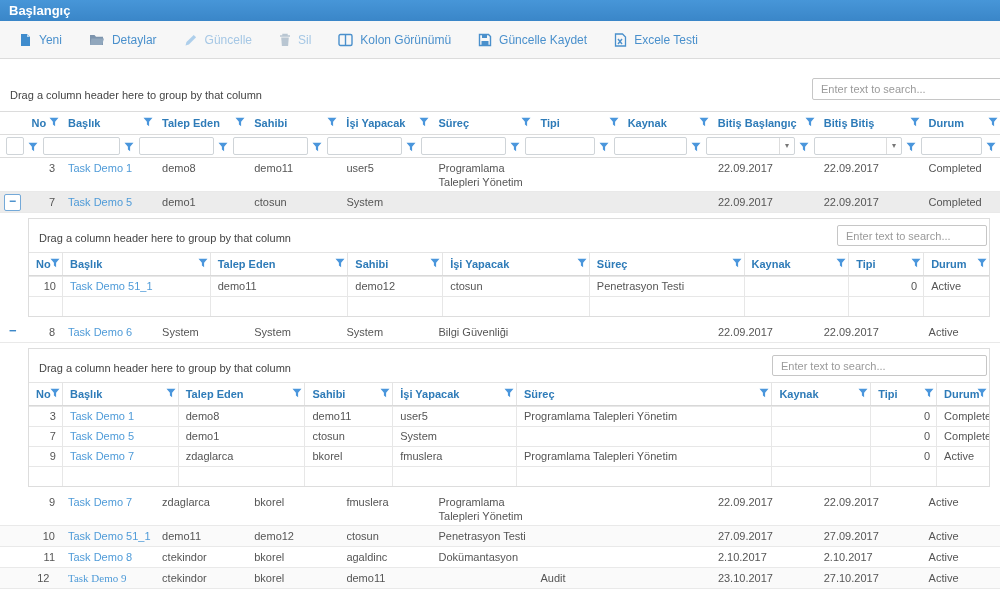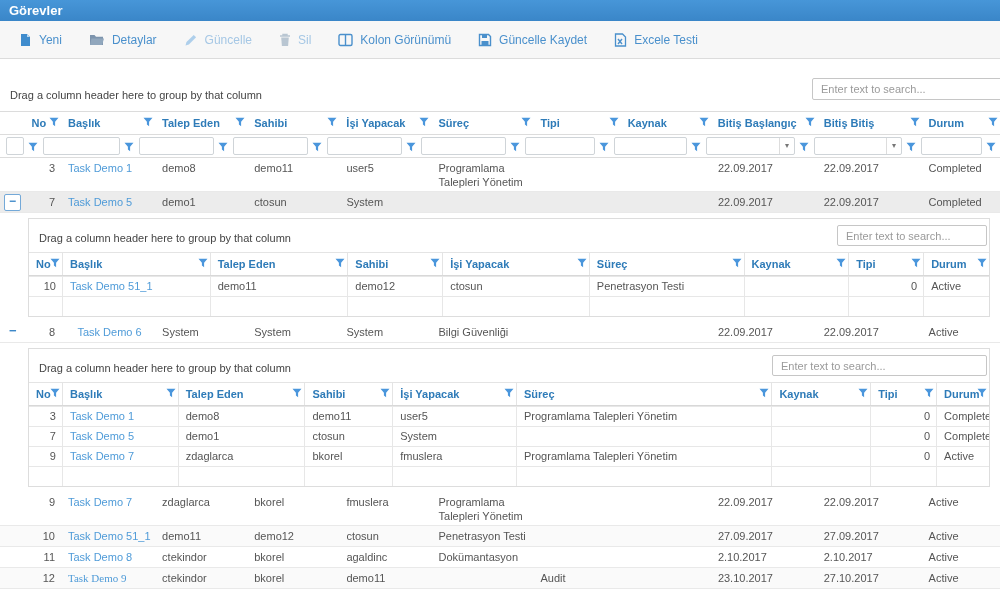--- a/index.html
+++ b/index.html
@@ -66,21 +66,21 @@
   .drow{display:flex;border-top:1px solid #e7e7e7;min-height:19px;}
   .dcell{box-sizing:border-box;font-size:11px;color:#555;padding:2px 4px 2px 7px;line-height:14px;
     white-space:nowrap;overflow:hidden;border-right:1px solid #e7e7e7;}
   .dcell:last-child{border-right:none;}
   .dcell.num{text-align:right;padding-right:6px;}
 </style>
 </head>
 <body>
 
 <div class="titlebar">
-  <span>Görevler</span>
+  <span>Başlangıç</span>
 </div>
 
 <div class="toolbar">
   <div class="tbtn">
     <span>
         <svg width="14" height="14" viewBox="0 0 14 14">
           <path d="M3 1h6l3 3v9H3z" fill="#3f8ccd"></path>
           <path d="M9 1l3 3H9z" fill="#bcd9ef"></path>
         </svg>
       </span>
@@ -400,21 +400,21 @@
         <div class="dcell" style="width: 147px;"></div>
         <div class="dcell" style="width: 155px;"></div>
         <div class="dcell" style="width: 105px;"></div>
         <div class="dcell" style="width: 75px;"></div>
         <div class="dcell" style="width: 65px;"></div>
       </div>
     </div>
     <div class="grow">
       <div class="cell expander-cell" style="width: 25px;"><span class="exp-plain">−</span></div>
       <div class="cell num" style="width: 37px;">8</div>
-      <div class="cell" style="width: 96px; text-align: center;"><a class="task-link">Task Demo 6</a></div>
+      <div class="cell" style="width: 96px;"><a class="task-link">Task Demo 6</a></div>
       <div class="cell" style="width: 94px;">System</div>
       <div class="cell" style="width: 94px;">System</div>
       <div class="cell" style="width: 94px;">System</div>
       <div class="cell wrapcell" style="width: 104px;">Bilgi Güvenliği</div>
       <div class="cell" style="width: 89px;"></div>
       <div class="cell" style="width: 92px;"></div>
       <div class="cell" style="width: 108px;">22.09.2017</div>
       <div class="cell" style="width: 107px;">22.09.2017</div>
       <div class="cell" style="width: 80px;">Active</div>
     </div>
@@ -561,21 +561,21 @@
       <div class="cell" style="width: 94px;">agaldinc</div>
       <div class="cell wrapcell" style="width: 104px;">Dokümantasyon</div>
       <div class="cell" style="width: 89px;"></div>
       <div class="cell" style="width: 92px;"></div>
       <div class="cell" style="width: 108px;">2.10.2017</div>
       <div class="cell" style="width: 107px;">2.10.2017</div>
       <div class="cell" style="width: 80px;">Active</div>
     </div>
     <div class="grow shade">
       <div class="cell expander-cell" style="width: 25px;"></div>
-      <div class="cell num" style="width: 37px;">12</div>
+      <div class="cell num" style="width: 37px; text-align: center;">12</div>
       <div class="cell" style="width: 96px; font-family: Liberation Serif, serif;"><a class="task-link">Task Demo 9</a></div>
       <div class="cell" style="width: 94px;">ctekindor</div>
       <div class="cell" style="width: 94px;">bkorel</div>
       <div class="cell" style="width: 94px;">demo11</div>
       <div class="cell wrapcell" style="width: 104px;"></div>
       <div class="cell" style="width: 89px;">Audit</div>
       <div class="cell" style="width: 92px;"></div>
       <div class="cell" style="width: 108px;">23.10.2017</div>
       <div class="cell" style="width: 107px;">27.10.2017</div>
       <div class="cell" style="width: 80px;">Active</div>

